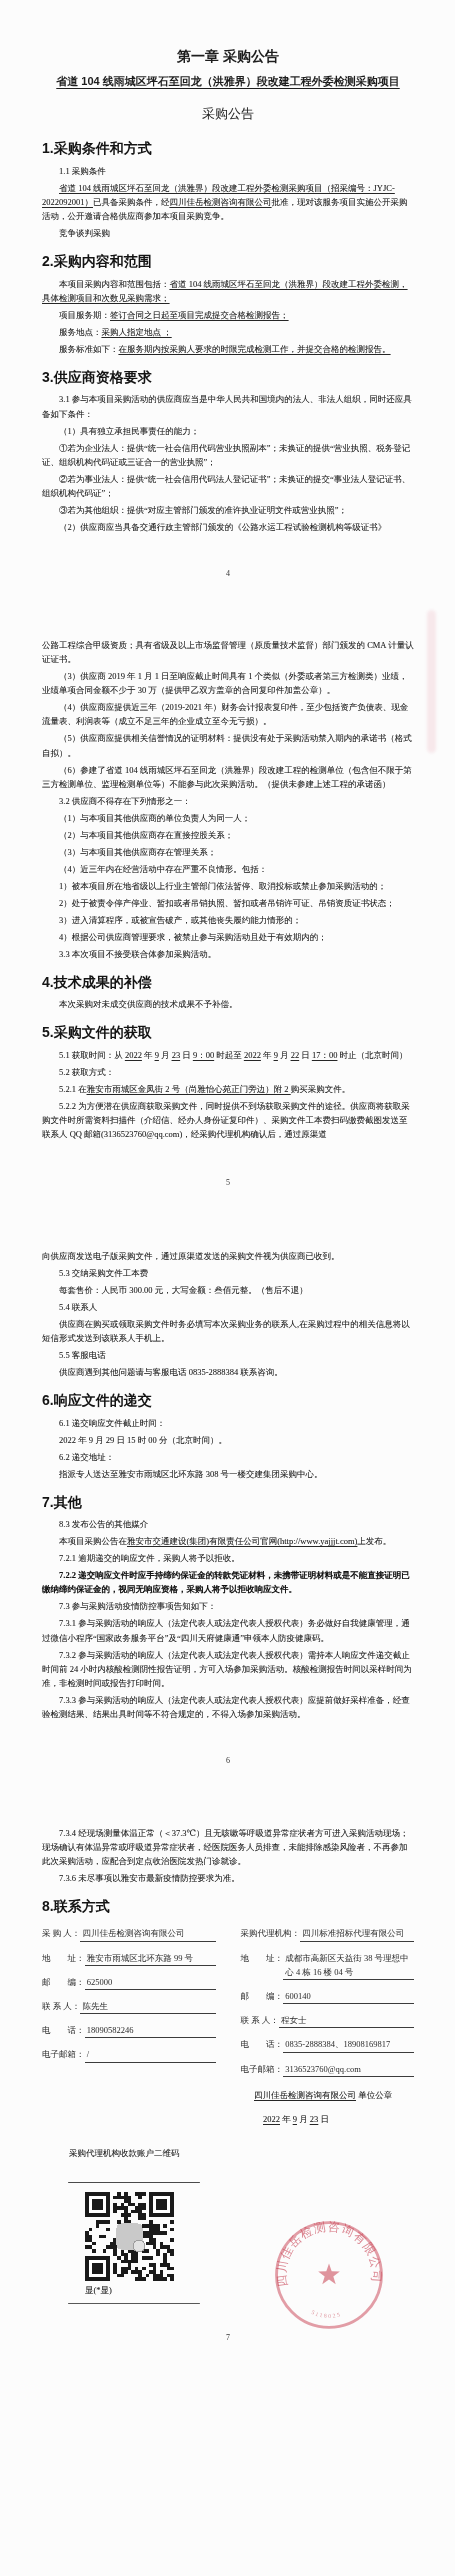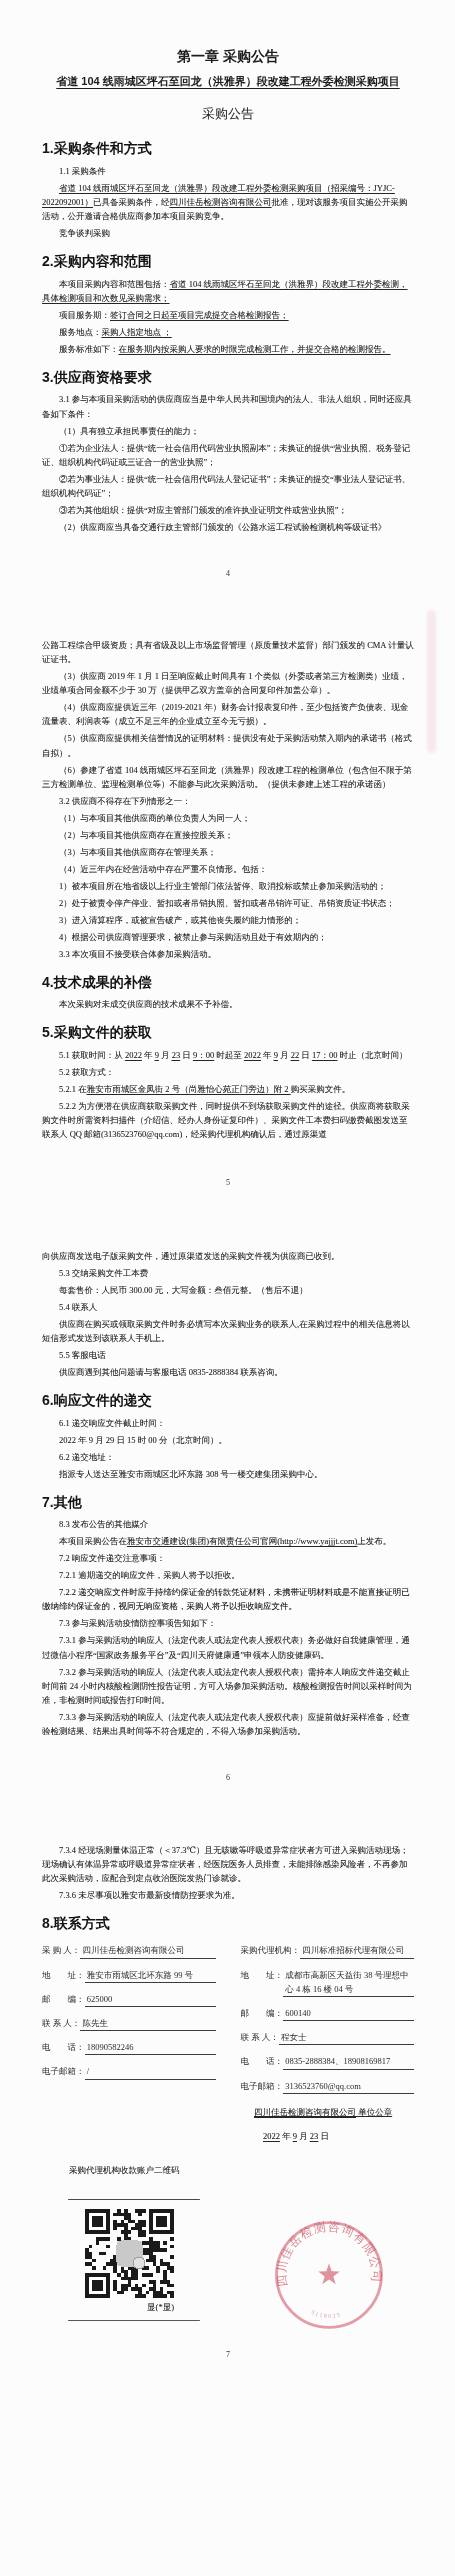--- a/index.html
+++ b/index.html
@@ -14,35 +14,35 @@
   .doc-title{text-align:center;font-family:"Liberation Sans","DejaVu Sans",sans-serif;
     font-weight:bold;font-size:11px;line-height:17.6px;margin:0 auto 15px;max-width:347px;
     text-decoration:underline;text-underline-offset:2.8px;text-decoration-thickness:0.9px;color:#1d1d1d;}
   .subtitle{text-align:center;font-family:"Liberation Sans","DejaVu Sans",sans-serif;
     font-size:13px;margin:4px 0 17px;color:#222;}
   .sec-h{font-family:"Liberation Sans","DejaVu Sans",sans-serif;font-weight:bold;
     font-size:14px;margin:12.5px 0 5.7px;color:#141414;}
   .para{font-size:8.5px;line-height:14.2px;margin:2.8px 0;text-indent:2em;color:#262626;
     text-shadow:0 0 0.2px rgba(0,0,0,0.3);}
   .para.ni{text-indent:0;}
-  .para.bold{font-weight:normal;color:#111;}
+  .para.bold{font-weight:bold;color:#111;}
   .u{text-decoration:underline;text-underline-offset:2.3px;}
   .pagenum{text-align:center;font-size:8px;margin-top:15px;color:#333;}
   .contact{display:flex;gap:25px;margin-top:10.2px;}
   .ccol{flex:1;min-width:0;}
   .crow{display:flex;margin-bottom:9px;font-size:8.5px;line-height:14.2px;}
   .clabel{flex:none;white-space:nowrap;}
   .cval{flex:1;border-bottom:0.6px solid #3c3c3c;min-height:14.2px;padding-left:2.3px;}
-  .sealline{text-indent:0;margin:2.3px 0 0 212px;text-decoration:underline;}
+  .sealline{text-indent:0;margin:2.3px 0 0 212px;}
   .dateline{text-indent:0;margin:10.2px 0 0 221px;}
   .qrlabel{text-indent:0;margin:19.4px 0 0 27px;}
   .hline{height:1.1px;background:#4a4a4a;width:132px;margin:21.6px 0 0 26px;border-radius:0.6px;}
   .hline.bottom{margin-top:5.7px;height:0.9px;background:#585858;}
   .qr-area{margin:9px 0 0 43px;width:89px;height:89px;}
-  .qrcaption{text-indent:0;margin:2.3px 0 0 43px;width:89px;text-align:right;}
+  .qrcaption{text-indent:0;margin:2.3px 0 0 43px;width:89px;text-align:left;}
   .seal{position:absolute;left:272px;top:2218px;width:114px;height:114px;pointer-events:none;}
   .bleed{position:absolute;right:19.4px;top:610px;width:9px;height:143px;
     background:rgba(224,130,150,0.16);filter:blur(1.7px);border-radius:4.6px;}
 </style>
 </head>
 <body>
 
 <div class="page">
   <div class="content">
       <h1 class="chapter">第一章 采购公告</h1>
@@ -100,21 +100,20 @@
       <p class="para"><span>5.5 客服电话</span></p>
       <p class="para"><span>供应商遇到其他问题请与客服电话 0835-2888384 联系咨询。</span></p>
       <h2 class="sec-h">6.响应文件的递交</h2>
       <p class="para"><span>6.1 递交响应文件截止时间：</span></p>
       <p class="para"><span>2022 年 9 月 29 日 15 时 00 分（北京时间）。</span></p>
       <p class="para"><span>6.2 递交地址：</span></p>
       <p class="para"><span>指派专人送达至雅安市雨城区北环东路 308 号一楼交建集团采购中心。</span></p>
       <h2 class="sec-h">7.其他</h2>
       <p class="para"><span>8.3 发布公告的其他媒介</span></p>
       <p class="para"><span>本项目采购公告在</span><span class="u">雅安市交通建设(集团)有限责任公司官网(http://www.yajjjt.com)</span><span>上发布。</span></p>
-      <p class="para"><span>7.2 响应文件递交注意事项：</span></p>
       <p class="para"><span>7.2.1 逾期递交的响应文件，采购人将予以拒收。</span></p>
       <p class="para bold"><span>7.2.2 递交响应文件时应手持缔约保证金的转款凭证材料，未携带证明材料或是不能直接证明已缴纳缔约保证金的，视同无响应资格，采购人将予以拒收响应文件。</span></p>
       <p class="para"><span>7.3 参与采购活动疫情防控事项告知如下：</span></p>
       <p class="para"><span>7.3.1 参与采购活动的响应人（法定代表人或法定代表人授权代表）务必做好自我健康管理，通过微信小程序“国家政务服务平台”及“四川天府健康通”申领本人防疫健康码。</span></p>
       <p class="para"><span>7.3.2 参与采购活动的响应人（法定代表人或法定代表人授权代表）需持本人响应文件递交截止时间前 24 小时内核酸检测阴性报告证明，方可入场参加采购活动。核酸检测报告时间以采样时间为准，非检测时间或报告打印时间。</span></p>
       <p class="para"><span>7.3.3 参与采购活动的响应人（法定代表人或法定代表人授权代表）应提前做好采样准备，经查验检测结果、结果出具时间等不符合规定的，不得入场参加采购活动。</span></p>
       <div style="height: 17px;"></div>
       <div class="pagenum">6</div>
       <div style="height: 58px;"></div>
       <p class="para"><span>7.3.4 经现场测量体温正常（＜37.3℃）且无咳嗽等呼吸道异常症状者方可进入采购活动现场；现场确认有体温异常或呼吸道异常症状者，经医院医务人员排查，未能排除感染风险者，不再参加此次采购活动，应配合到定点收治医院发热门诊就诊。</span></p>

